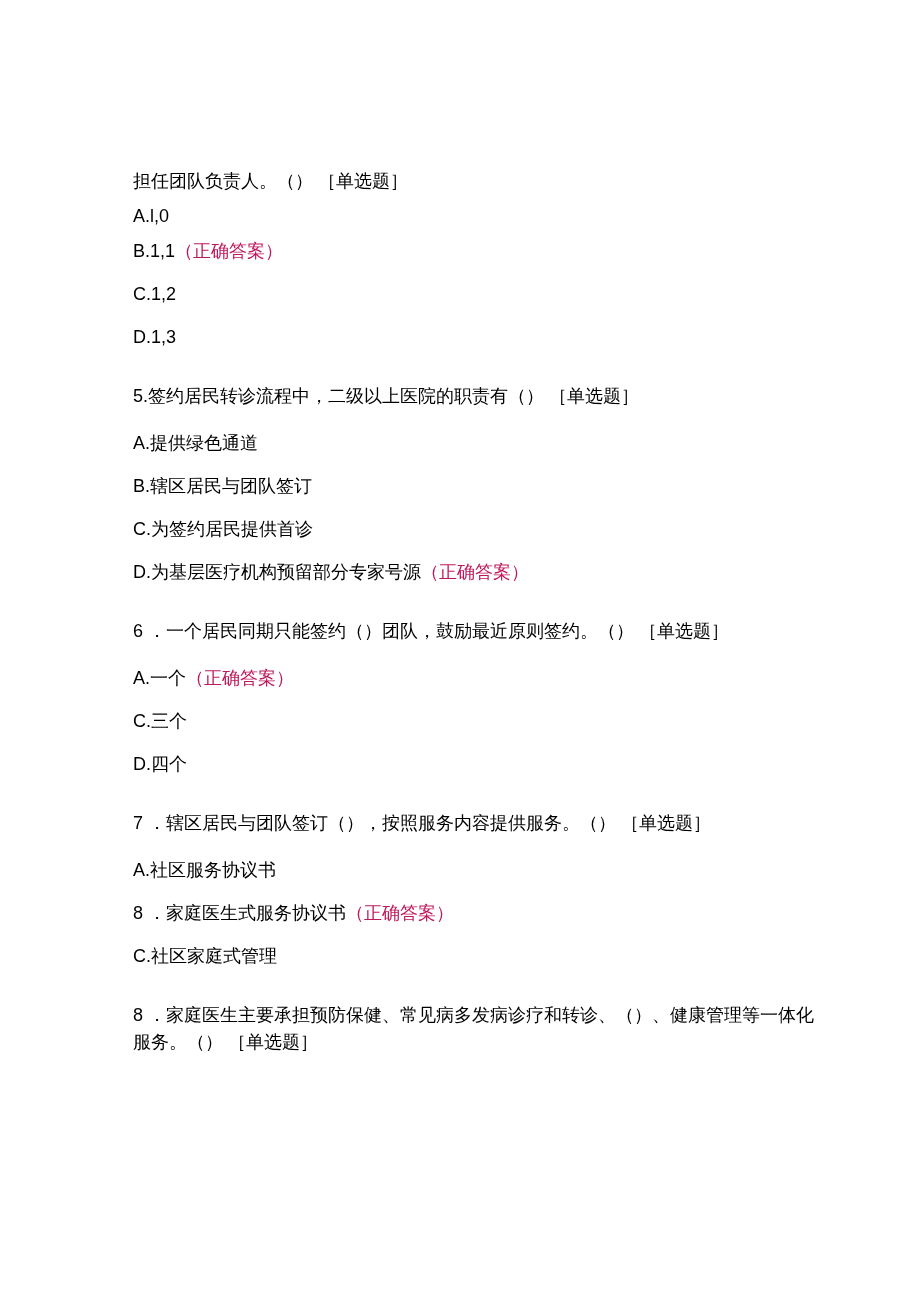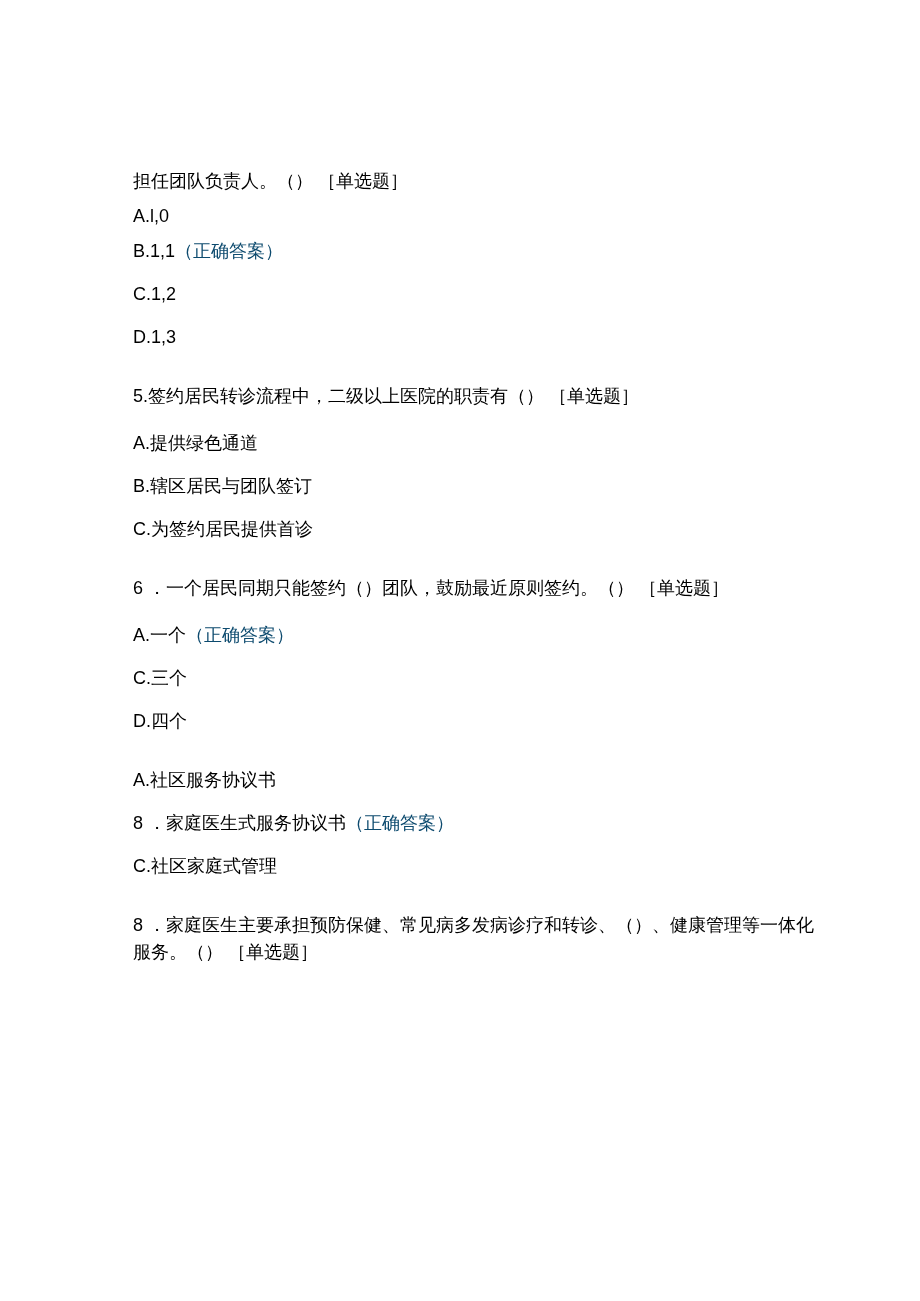--- a/index.html
+++ b/index.html
@@ -23,21 +23,21 @@
   .line {
     margin-bottom: 16px;
   }
   .stem {
     margin-bottom: 20px;
   }
   .tight {
     margin-bottom: 8px;
   }
   .correct {
-    color: #0c4a6e;
+    color: #be185d;
   }
 </style>
 </head>
 <body>
 
 <div class="page">
 
   <div class="block">
     <div class="tight">担任团队负责人。（） ［单选题］</div>
     <div class="tight">A.l,0</div>
@@ -46,32 +46,36 @@
     </div>
     <div class="line">C.1,2</div>
     <div class="line">D.1,3</div>
   </div>
 
   <div class="block">
     <div class="stem">5.签约居民转诊流程中，二级以上医院的职责有（） ［单选题］</div>
     <div class="line">A.提供绿色通道</div>
     <div class="line">B.辖区居民与团队签订</div>
     <div class="line">C.为签约居民提供首诊</div>
+    <div class="line">
+      <span>D.为基层医疗机构预留部分专家号源</span><span class="correct">（正确答案）</span>
+    </div>
   </div>
 
   <div class="block">
     <div class="stem">6 ．一个居民同期只能签约（）团队，鼓励最近原则签约。（） ［单选题］</div>
     <div class="line">
       <span>A.一个</span><span class="correct">（正确答案）</span>
     </div>
     <div class="line">C.三个</div>
     <div class="line">D.四个</div>
   </div>
 
   <div class="block">
+    <div class="stem">7 ．辖区居民与团队签订（），按照服务内容提供服务。（） ［单选题］</div>
     <div class="line">A.社区服务协议书</div>
     <div class="line">
       <span>8 ．家庭医生式服务协议书</span><span class="correct">（正确答案）</span>
     </div>
     <div class="line">C.社区家庭式管理</div>
   </div>
 
   <div class="block">
     <div class="stem">8 ．家庭医生主要承担预防保健、常见病多发病诊疗和转诊、（）、健康管理等一体化服务。（） ［单选题］</div>
   </div>

